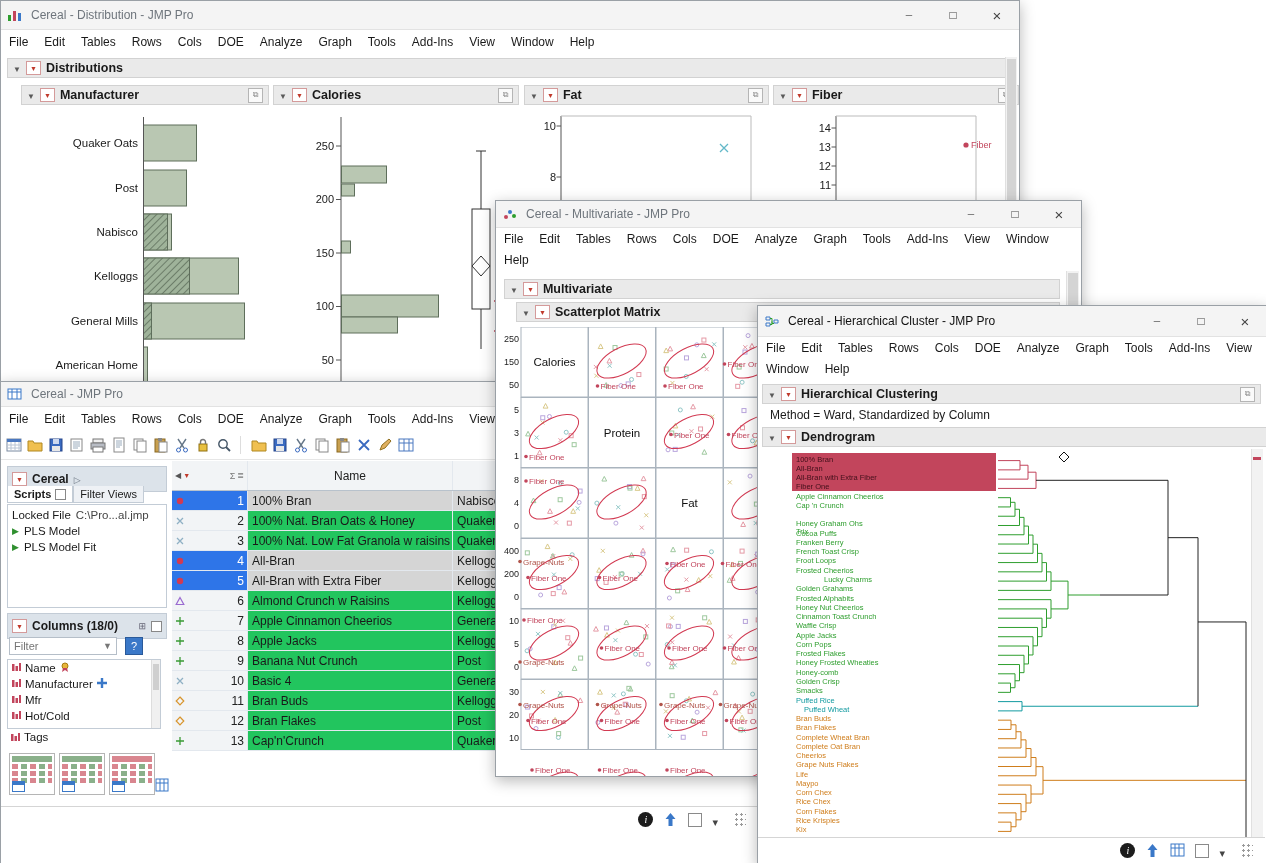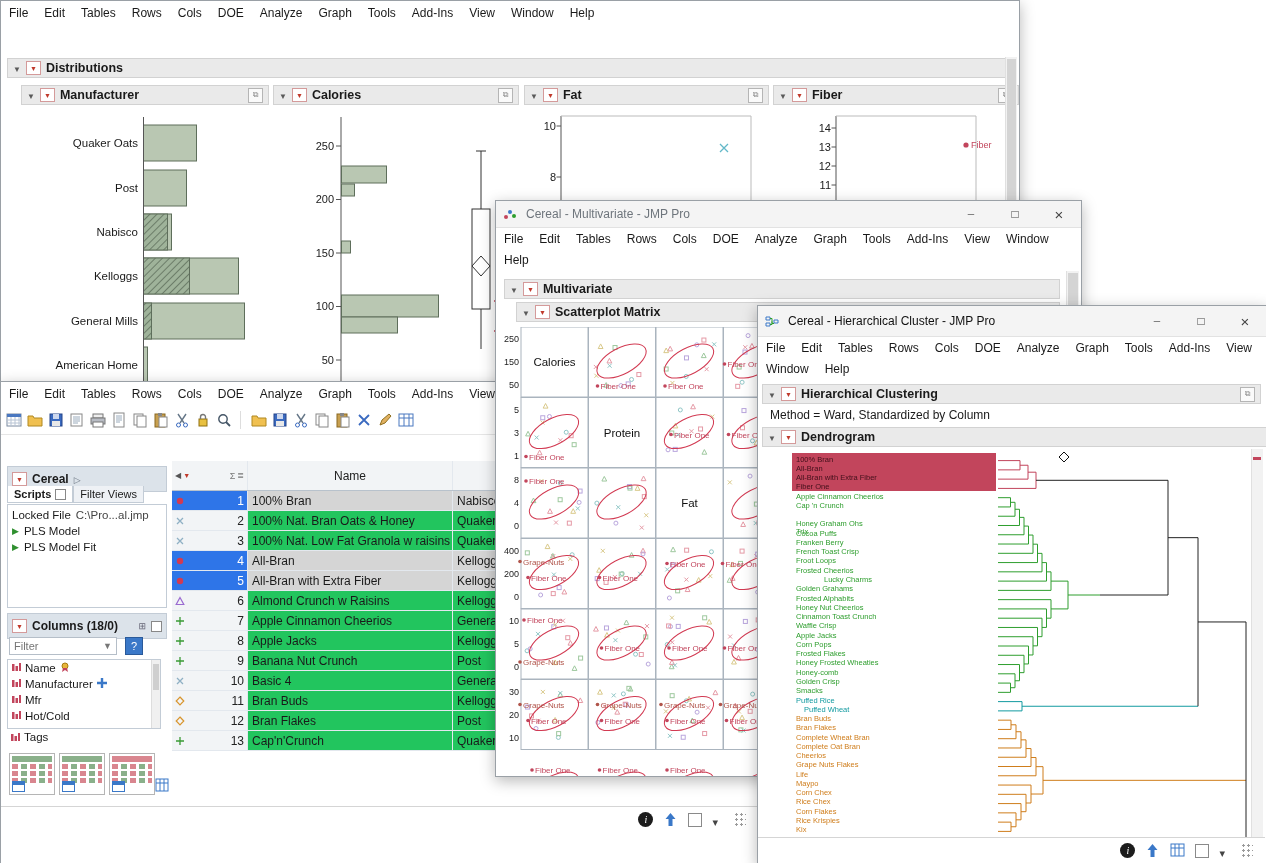--- a/index.html
+++ b/index.html
@@ -91,20 +91,33 @@
   .g-green{color:#2e9e2e;}
   .g-teal{color:#129aa0;}
   .g-orange{color:#cf7d1b;}
   .dhl{position:absolute;background:#c2455c;}
   .redtick{position:absolute;left:1px;width:8px;height:3px;background:#c2455c;}
 </style>
 </head>
 <body>
 
 <div class="win" id="w-dist" style="left:0;top:0;width:1018px;height:862px;z-index:1">
+  <div class="titlebar" style="height:28px">
+    <span class="appicon">
+      <svg width="16" height="14">
+          <rect x="1" y="7" width="3" height="6" fill="#2e9e2e"></rect>
+          <rect x="6" y="3" width="3" height="10" fill="#c2455c"></rect>
+          <rect x="11" y="5" width="3" height="8" fill="#3a78c8"></rect>
+        </svg>
+    </span>
+    <span class="tb-title">Cereal - Distribution - JMP Pro</span>
+    <span class="tb-btn b-min"></span>
+    <span class="tb-btn b-max"></span>
+    <span class="tb-btn b-close"></span>
+  </div>
   <div class="menubar" id="dist-menu">
       <span class="mi">File</span>
       <span class="mi">Edit</span>
       <span class="mi">Tables</span>
       <span class="mi">Rows</span>
       <span class="mi">Cols</span>
       <span class="mi">DOE</span>
       <span class="mi">Analyze</span>
       <span class="mi">Graph</span>
       <span class="mi">Tools</span>
@@ -216,20 +229,32 @@
       <path d="M63 7H203V95" fill="none" stroke="#bbb"></path>
       <circle cx="193" cy="36" r="2.6" fill="#c2455c"></circle>
       <text x="198" y="39" font-size="9" fill="#c2455c">Fiber</text>
     </svg>
   <div class="vscroll" style="left:1004px;top:56px;width:11px;height:804px">
     <div class="vthumb" style="top:2px;height:150px"></div>
   </div>
 </div>
 
 <div class="win" id="w-table" style="left:0;top:381px;width:757px;height:482px;z-index:2">
+  <div class="titlebar" style="height:24px">
+    <span class="appicon">
+      <svg width="16" height="14">
+          <rect x="1" y="2" width="13" height="10" fill="#fff" stroke="#3a78c8"></rect>
+          <path d="M1 5h13M5 2v10M10 2v10" stroke="#3a78c8"></path>
+        </svg>
+    </span>
+    <span class="tb-title">Cereal - JMP Pro</span>
+    <span class="tb-btn b-min"></span>
+    <span class="tb-btn b-max"></span>
+    <span class="tb-btn b-close"></span>
+  </div>
   <div class="menubar" id="table-menu">
       <span class="mi">File</span>
       <span class="mi">Edit</span>
       <span class="mi">Tables</span>
       <span class="mi">Rows</span>
       <span class="mi">Cols</span>
       <span class="mi">DOE</span>
       <span class="mi">Analyze</span>
       <span class="mi">Graph</span>
       <span class="mi">Tools</span>

